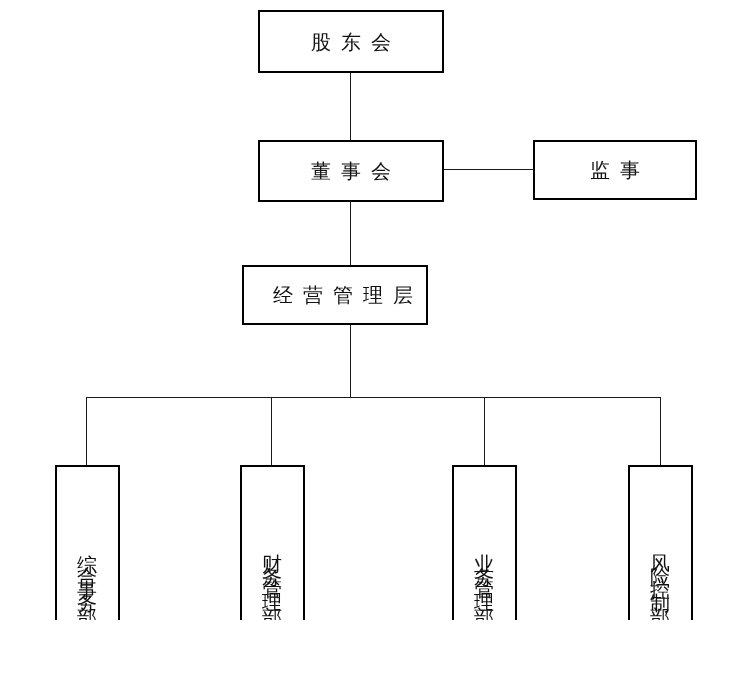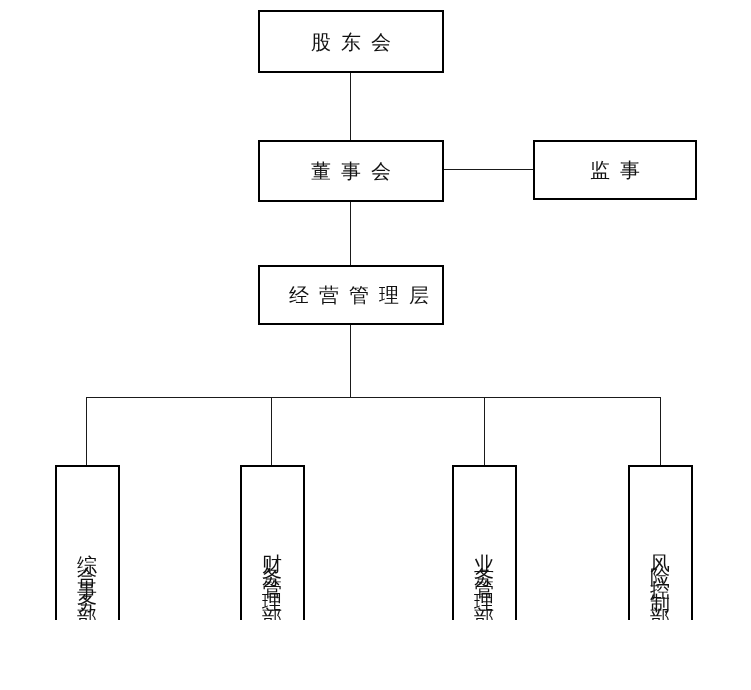--- a/index.html
+++ b/index.html
@@ -45,21 +45,21 @@
     position: absolute;
     background: #1a1a1a;
   }
   .connector.v { width: 1px; }
   .connector.h { height: 1px; }
 
   
   #node-shareholders { left: 258px; top: 10px;  width: 186px; height: 63px; }
   #node-board        { left: 258px; top: 140px; width: 186px; height: 62px; }
   #node-supervisor   { left: 533px; top: 140px; width: 164px; height: 60px; }
-  #node-management   { left: 258px; top: 265px; width: 186px; height: 60px; padding-left: 16px; }
+  #node-management   { left: 242px; top: 265px; width: 186px; height: 60px; padding-left: 16px; }
   #node-dept-general  { left: 55px;  top: 465px; width: 65px; height: 197px; }
   #node-dept-finance  { left: 240px; top: 465px; width: 65px; height: 197px; }
   #node-dept-business { left: 452px; top: 465px; width: 65px; height: 197px; }
   #node-dept-risk     { left: 628px; top: 465px; width: 65px; height: 197px; }
 
   
   #edge-shareholders-board { left: 350px; top: 73px;  height: 67px; }
   #edge-board-supervisor   { left: 444px; top: 169px; width: 89px;  }
   #edge-board-management   { left: 350px; top: 202px; height: 63px; }
   #edge-management-bus     { left: 350px; top: 325px; height: 72px; }

